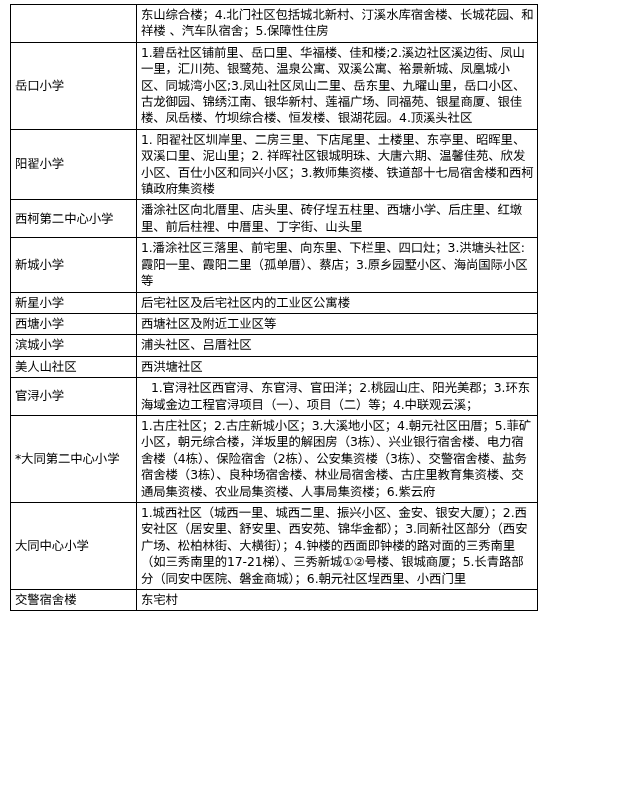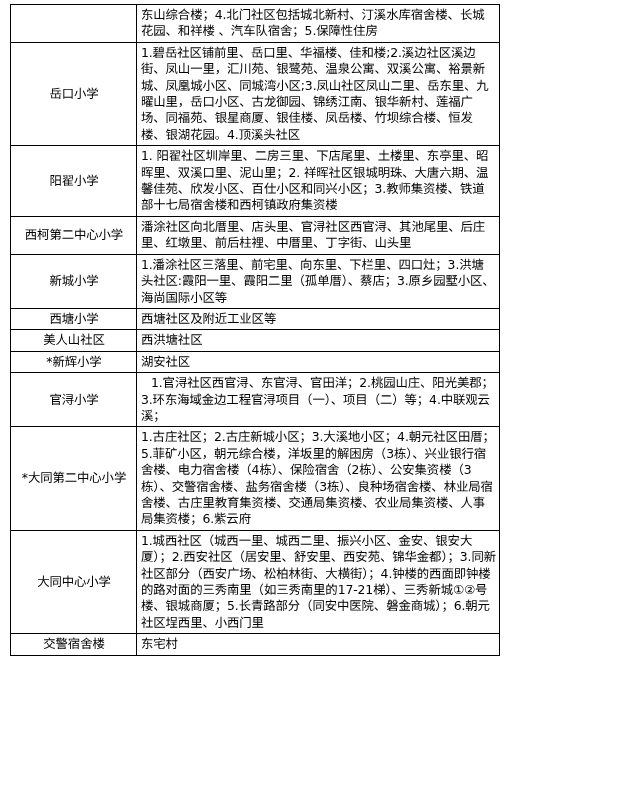--- a/index.html
+++ b/index.html
@@ -18,36 +18,36 @@
   .page {
     width: 625px;
     height: 805px;
     position: relative;
     background: #ffffff;
     box-sizing: border-box;
     padding: 4px 6px 0 10px;
   }
   table.district-table {
     border-collapse: collapse;
-    width: 490px;
+    width: 528px;
     table-layout: fixed;
     border: 1px solid #000000;
   }
   table.district-table td {
     border: 1px solid #000000;
     vertical-align: middle;
     padding: 2px 3px 2px 4px;
     font-size: 12.4px;
     line-height: 16.4px;
     letter-spacing: -0.1px;
     word-break: break-all;
   }
   td.school-cell {
     width: 118px;
-    text-align: center;
+    text-align: left;
     white-space: normal;
     padding: 2px 2px;
   }
   td.area-cell {
     text-align: left;
   }
   .scrollbar-ghost {
     position: absolute;
     top: 0;
     right: 0;
@@ -69,37 +69,41 @@
       <tr>
         <td class="school-cell">岳口小学</td>
         <td class="area-cell">1.碧岳社区铺前里、岳口里、华福楼、佳和楼;2.溪边社区溪边街、凤山一里，汇川苑、银鹭苑、温泉公寓、双溪公寓、裕景新城、凤凰城小区、同城湾小区;3.凤山社区凤山二里、岳东里、九曜山里，岳口小区、古龙御园、锦绣江南、银华新村、莲福广场、同福苑、银星商厦、银佳楼、凤岳楼、竹坝综合楼、恒发楼、银湖花园。4.顶溪头社区</td>
       </tr>
       <tr>
         <td class="school-cell">阳翟小学</td>
         <td class="area-cell">1. 阳翟社区圳岸里、二房三里、下店尾里、土楼里、东亭里、昭晖里、双溪口里、泥山里；2. 祥晖社区银城明珠、大唐六期、温馨佳苑、欣发小区、百仕小区和同兴小区；3.教师集资楼、铁道部十七局宿舍楼和西柯镇政府集资楼</td>
       </tr>
       <tr>
         <td class="school-cell">西柯第二中心小学</td>
-        <td class="area-cell">潘涂社区向北厝里、店头里、官浔社区西官浔、其池尾里、后庄里、红墩里、前后柱裡、中厝里、丁字街、山头里</td>
+        <td class="area-cell">潘涂社区向北厝里、店头里、砖仔埕五柱里、西塘小学、后庄里、红墩里、前后柱裡、中厝里、丁字街、山头里</td>
       </tr>
       <tr>
         <td class="school-cell">新城小学</td>
         <td class="area-cell">1.潘涂社区三落里、前宅里、向东里、下栏里、四口灶；3.洪塘头社区:霞阳一里、霞阳二里（孤单厝）、蔡店；3.原乡园墅小区、海尚国际小区等</td>
       </tr>
       <tr>
+        <td class="school-cell">新星小学</td>
+        <td class="area-cell">后宅社区及后宅社区内的工业区公寓楼</td>
+      </tr>
+      <tr>
         <td class="school-cell">西塘小学</td>
         <td class="area-cell">西塘社区及附近工业区等</td>
       </tr>
       <tr>
+        <td class="school-cell">滨城小学</td>
+        <td class="area-cell">浦头社区、吕厝社区</td>
+      </tr>
+      <tr>
         <td class="school-cell">美人山社区</td>
         <td class="area-cell">西洪塘社区</td>
-      </tr>
-      <tr>
-        <td class="school-cell">*新辉小学</td>
-        <td class="area-cell">湖安社区</td>
       </tr>
       <tr>
         <td class="school-cell">官浔小学</td>
         <td class="area-cell indented-cell" style="text-indent:10px;">1.官浔社区西官浔、东官浔、官田洋；2.桃园山庄、阳光美郡；3.环东海域金边工程官浔项目（一）、项目（二）等；4.中联观云溪；</td>
       </tr>
       <tr>
         <td class="school-cell">*大同第二中心小学</td>
         <td class="area-cell">1.古庄社区；2.古庄新城小区；3.大溪地小区；4.朝元社区田厝；5.菲矿小区，朝元综合楼，洋坂里的解困房（3栋）、兴业银行宿舍楼、电力宿舍楼（4栋）、保险宿舍（2栋）、公安集资楼（3栋）、交警宿舍楼、盐务宿舍楼（3栋）、良种场宿舍楼、林业局宿舍楼、古庄里教育集资楼、交通局集资楼、农业局集资楼、人事局集资楼；6.紫云府</td>
       </tr>
       <tr>

